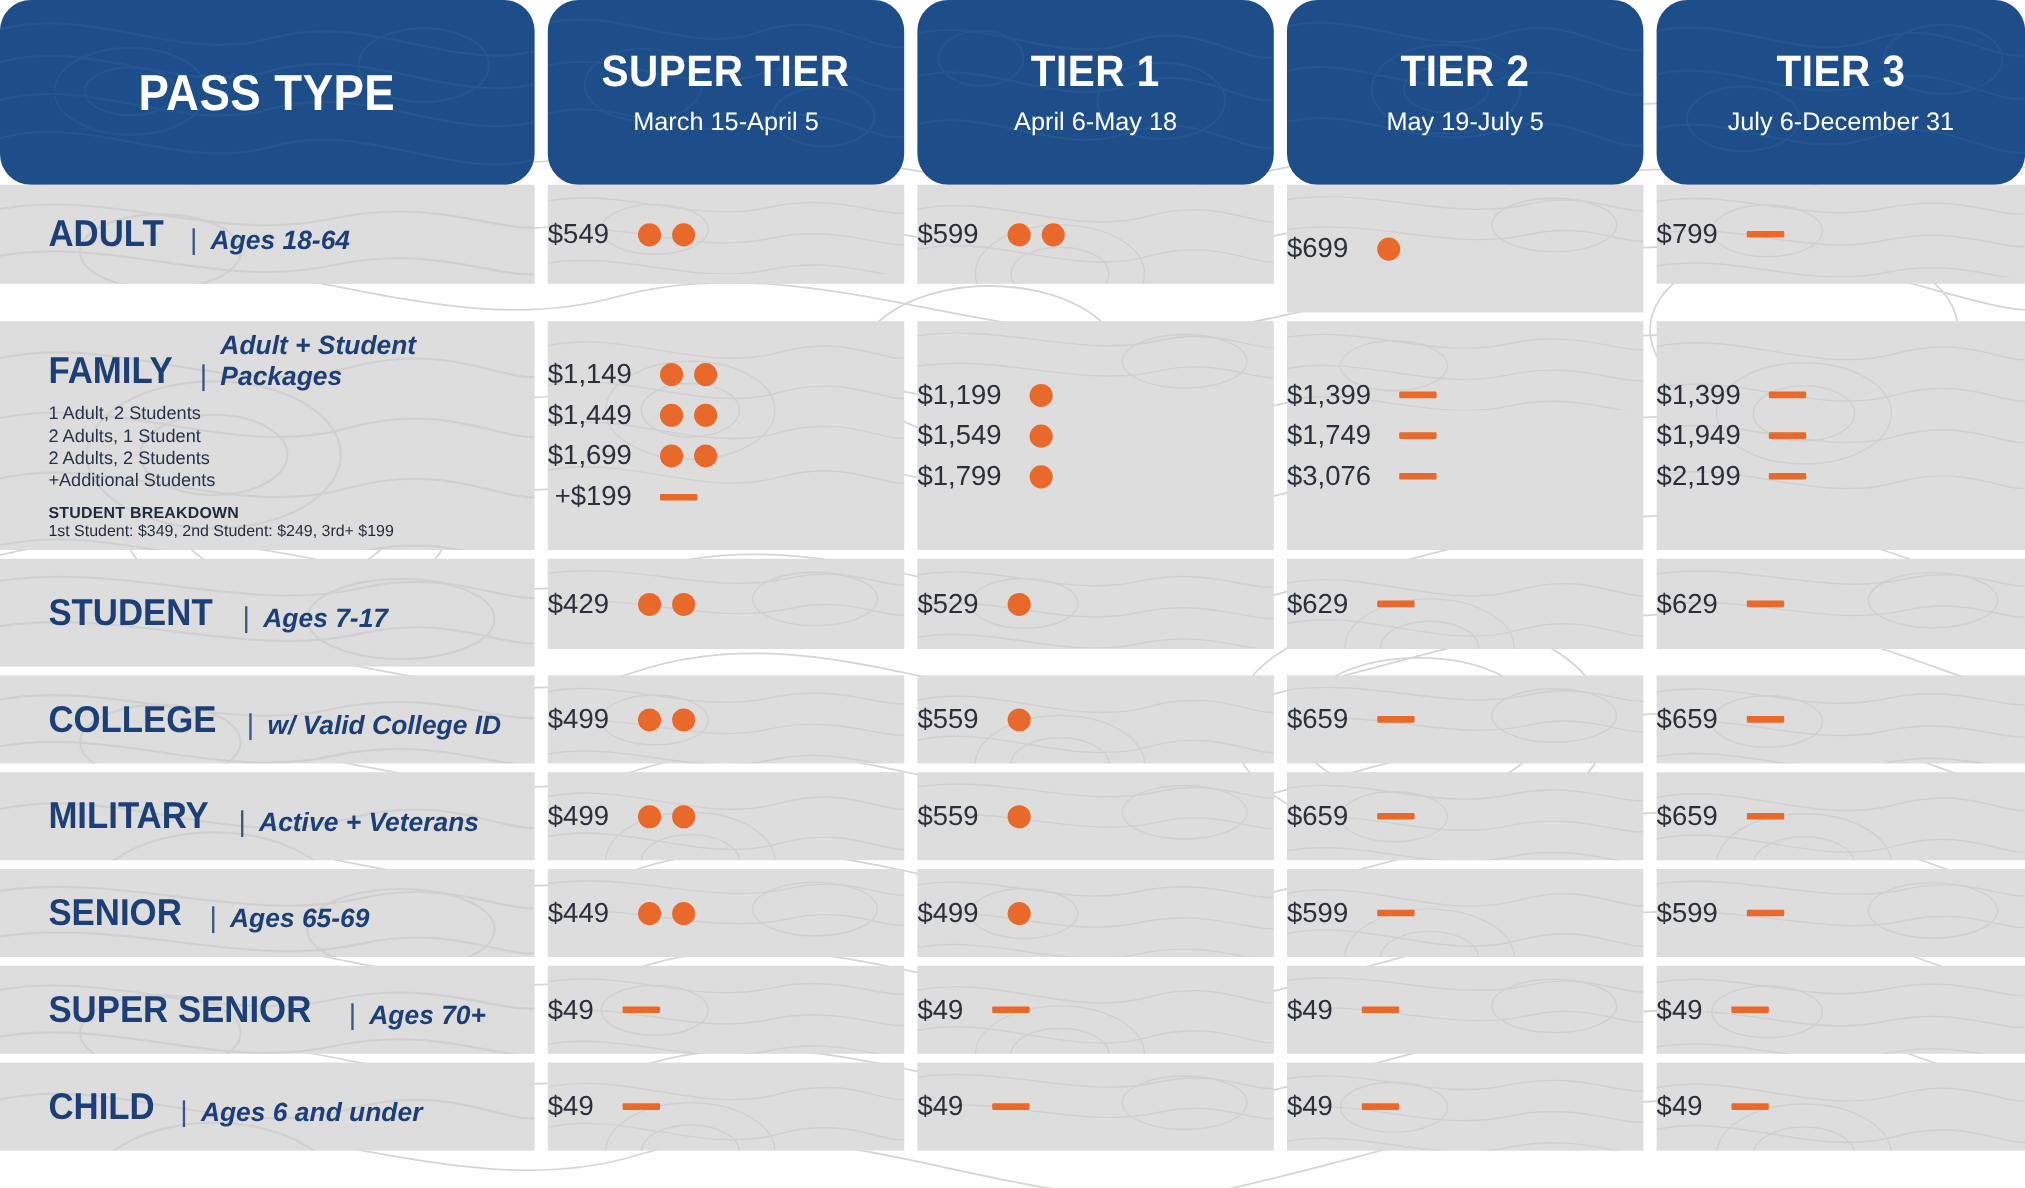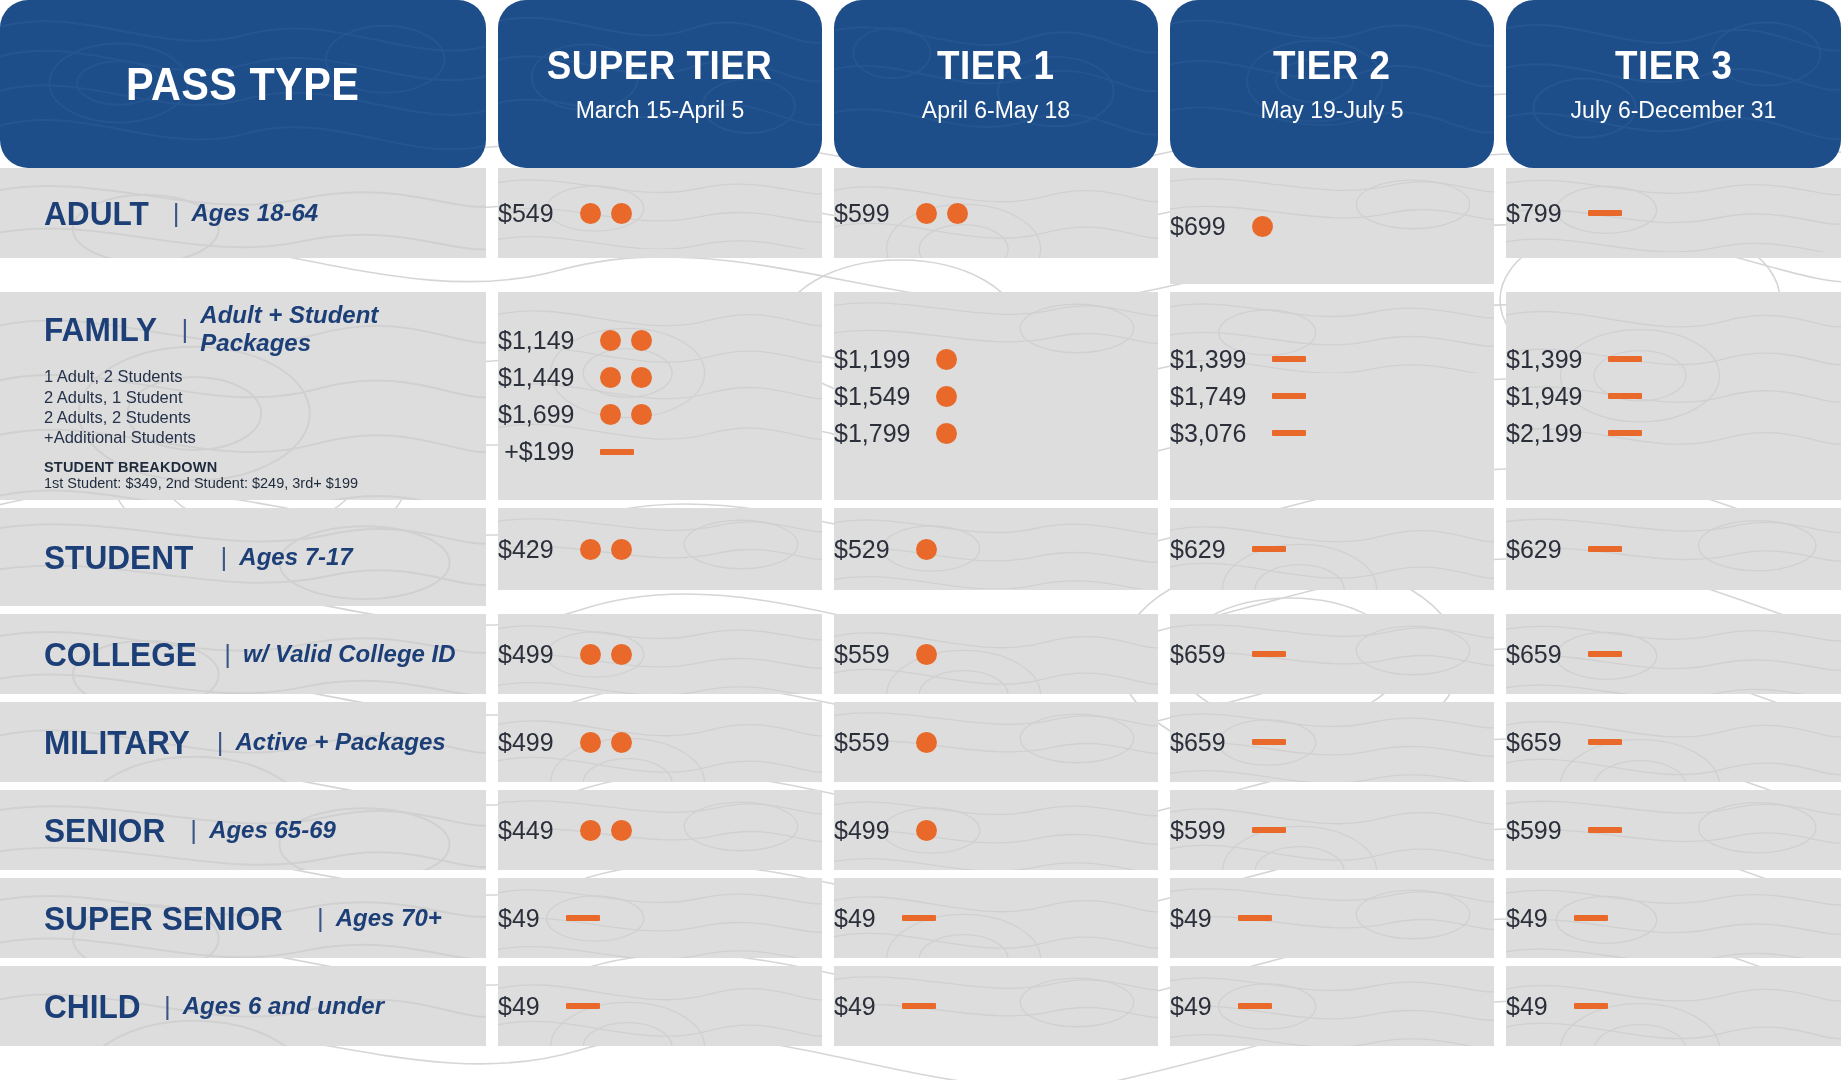--- a/index.html
+++ b/index.html
@@ -92,21 +92,21 @@
     position: relative;
     height: 100%;
     display: flex;
     flex-direction: column;
     justify-content: center;
     padding: 0 0 0 44px;
     box-sizing: border-box;
   }
   .lbl-line {
     display: flex;
-    align-items: center;
+    align-items: flex-end;
     gap: 0px;
   }
   .lbl-name {
     color: #1d3f77;
     font-weight: 800;
     font-size: 34px;
     letter-spacing: 0px;
     text-transform: uppercase;
     transform: scaleX(0.93);
     transform-origin: left center;
@@ -814,21 +814,21 @@
                   <path d="M-10,120 C80,95 170,150 260,125 C340,103 380,140 410,130"></path>
                   <path d="M-10,170 C80,145 170,200 260,175 C340,153 380,190 410,180"></path>
                   <ellipse cx="160" cy="100" rx="95" ry="55"></ellipse>
                   <ellipse cx="160" cy="100" rx="55" ry="30"></ellipse>
                 </g>
               </svg></div>
             <div class="lbl-wrap">
               <div class="lbl-line">
                 <span class="lbl-name">MILITARY</span>
                 <span class="sep">|</span>
-                <span class="lbl-note">Active + Packages</span>
+                <span class="lbl-note">Active + Veterans</span>
               </div>
             </div>
           </div>
         </div>
         <div class="col">
           <div class="band" style="height: 80px;">
             <div class="topo-in"><svg viewBox="0 0 400 200" preserveAspectRatio="none">
                 <g fill="none" stroke="#c4c4c4" stroke-width="1.6">
                   <path d="M-10,30 C80,5 170,60 260,35 C340,13 380,50 410,40"></path>
                   <path d="M-10,75 C80,50 170,105 260,80 C340,58 380,95 410,85"></path>

